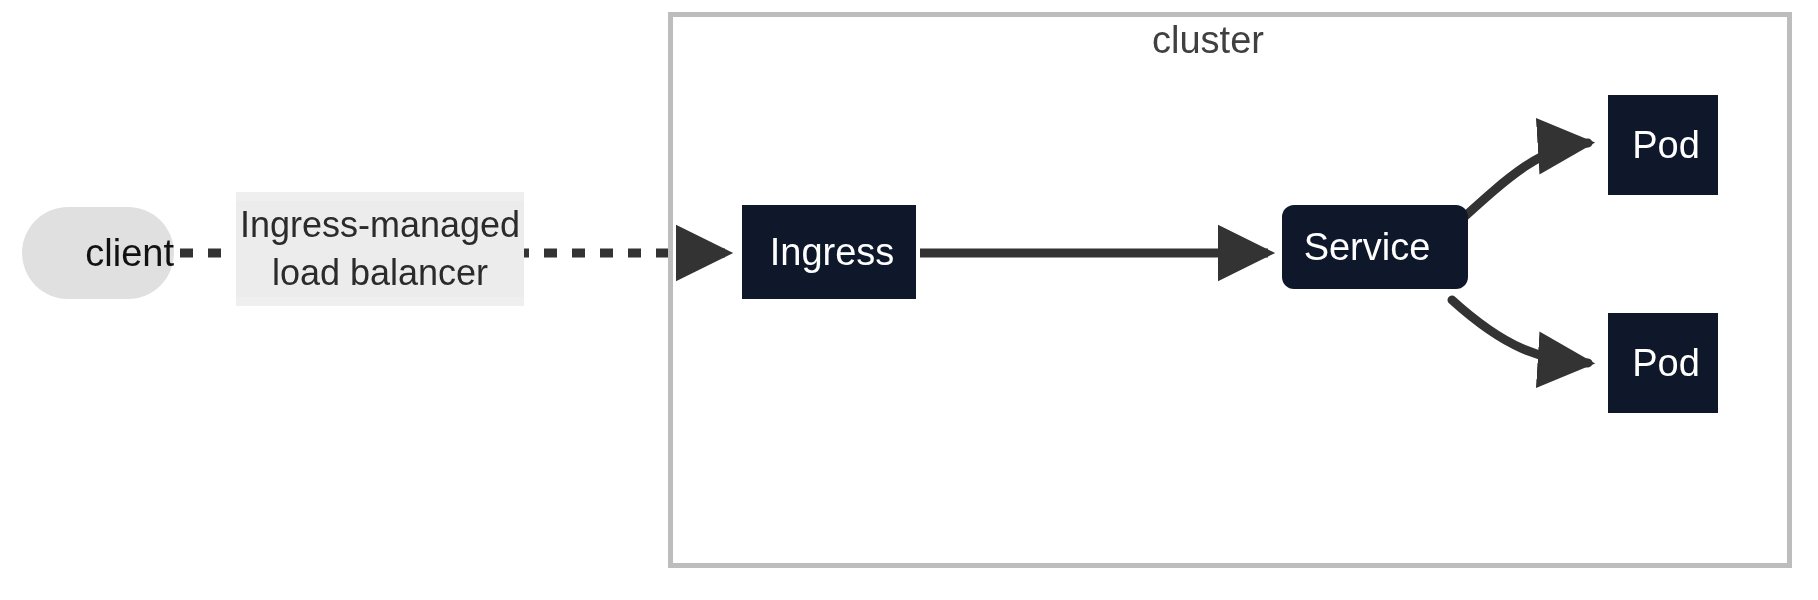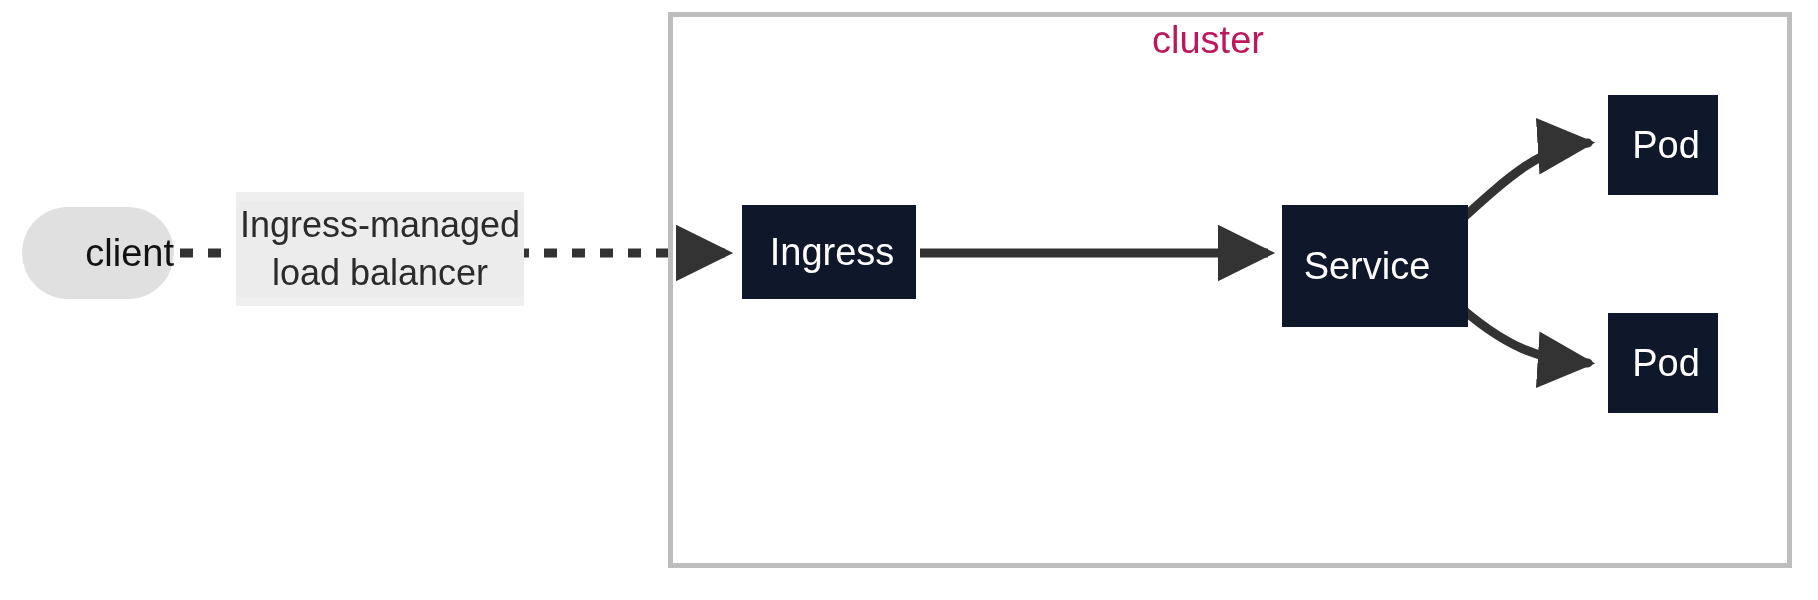--- a/index.html
+++ b/index.html
@@ -35,21 +35,21 @@
     border: 5px solid #bdbdbd;
     box-sizing: border-box;
     background: transparent;
   }
   .cluster-title {
     position: absolute;
     left: 668px;
     top: 18px;
     width: 1080px;
     text-align: center;
-    color: #be185d;
+    color: #404040;
     font-size: 38px;
     line-height: 44px;
     white-space: nowrap;
   }
 
   
   .client-node {
     position: absolute;
     left: 22px;
     top: 207px;
@@ -88,22 +88,23 @@
   .node-ingress {
     left: 742px;
     top: 205px;
     width: 174px;
     height: 94px;
   }
   .node-service {
     left: 1282px;
     top: 205px;
     width: 186px;
-    height: 122px;
+    height: 84px;
     padding-left: 0;
+    border-radius: 12px;
   }
   .node-pod-top {
     left: 1608px;
     top: 95px;
     width: 110px;
     height: 100px;
   }
   .node-pod-bottom {
     left: 1608px;
     top: 313px;

